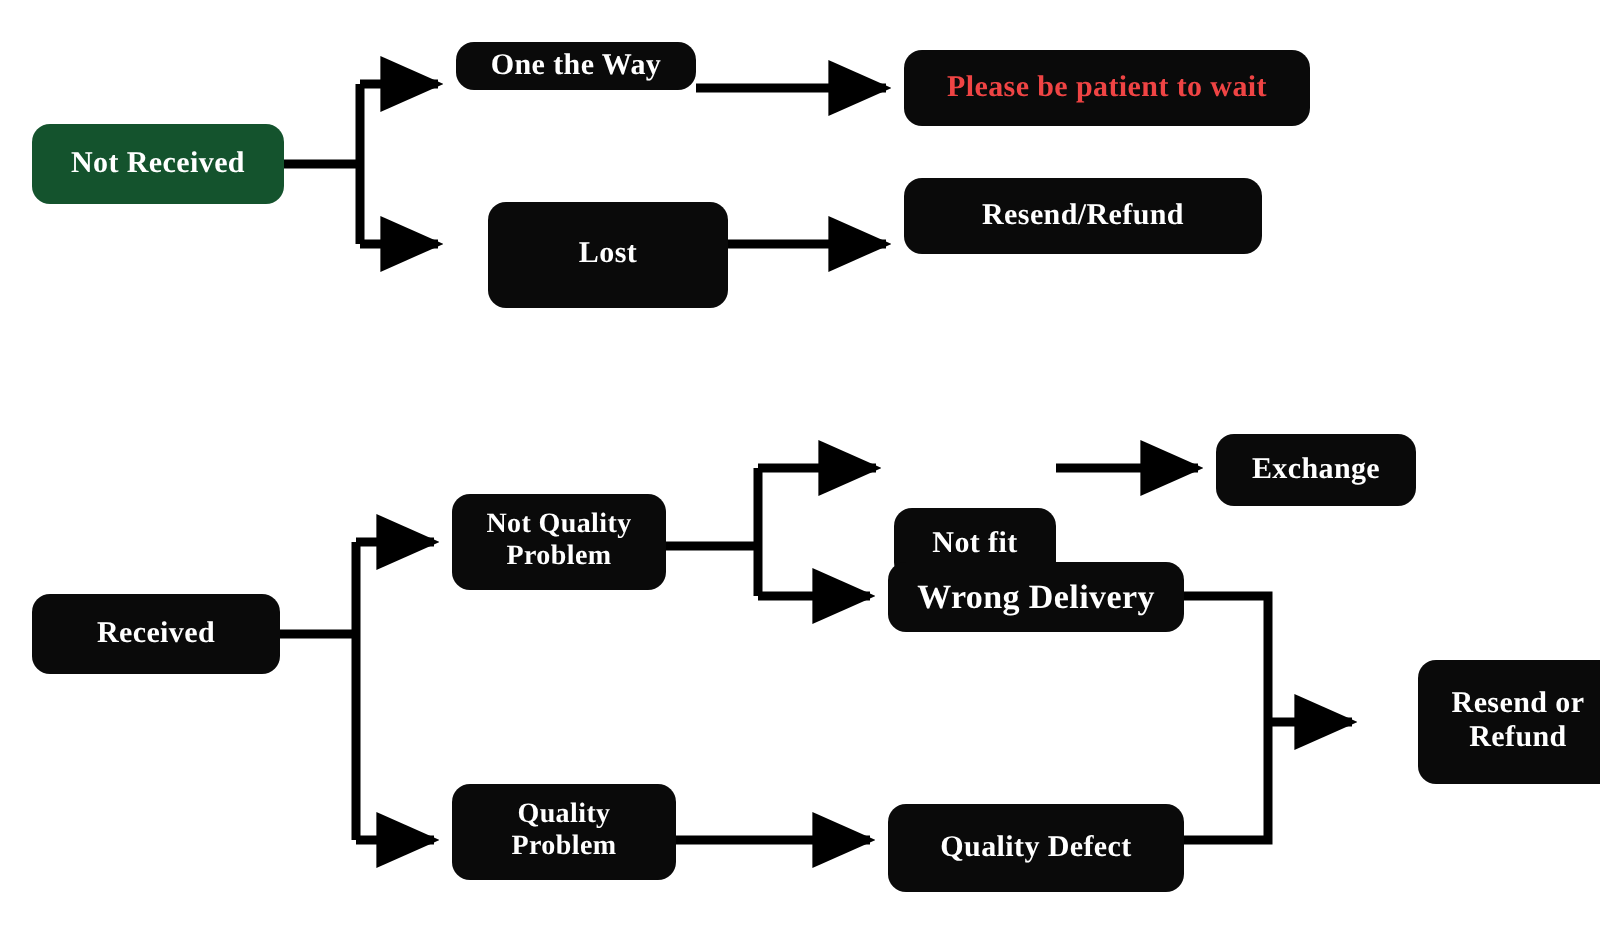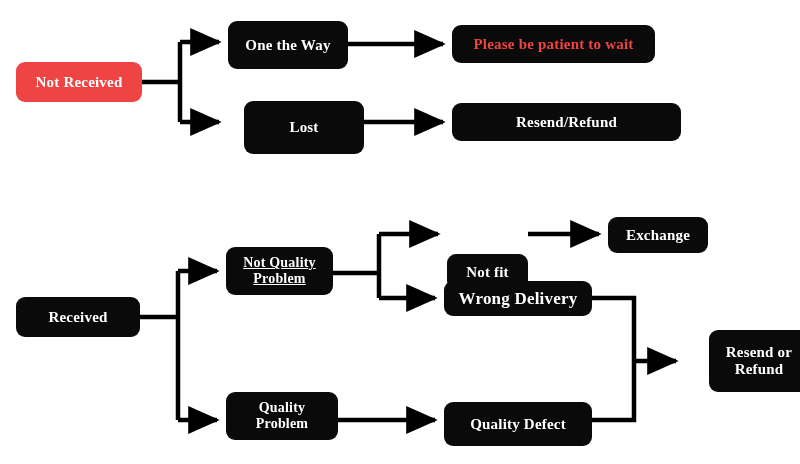--- a/index.html
+++ b/index.html
@@ -76,27 +76,27 @@
 
       <path d="M 333 420 L 435 420" marker-end="url(#arrowhead)"></path>
 
       <path d="M 592 298 L 634 298 L 634 420 L 592 420"></path>
       <path d="M 634 361 L 676 361" marker-end="url(#arrowhead)"></path>
 
     </g>
   </svg>
 
   <div id="nodes">
-      <div class="node" style="left: 16px; top: 62px; width: 126px; height: 40px; font-size: 15px; background: #ef4444; color: rgb(255, 255, 255);">Not Received</div>
-      <div class="node" style="left: 228px; top: 21px; width: 120px; height: 48px; font-size: 15px; background: rgb(10, 10, 10); color: rgb(255, 255, 255);">One the Way</div>
+      <div class="node" style="left: 16px; top: 62px; width: 126px; height: 40px; font-size: 15px; background: #14532d; color: rgb(255, 255, 255);">Not Received</div>
+      <div class="node" style="left: 228px; top: 21px; width: 120px; height: 24px; font-size: 15px; background: rgb(10, 10, 10); color: rgb(255, 255, 255);">One the Way</div>
       <div class="node" style="left: 244px; top: 101px; width: 120px; height: 53px; font-size: 15px; background: rgb(10, 10, 10); color: rgb(255, 255, 255);">Lost</div>
       <div class="node" style="left: 452px; top: 25px; width: 203px; height: 38px; font-size: 15px; background: rgb(10, 10, 10); color: #ef4444;">Please be patient to wait</div>
-      <div class="node" style="left: 452px; top: 103px; width: 229px; height: 38px; font-size: 15px; background: rgb(10, 10, 10); color: rgb(255, 255, 255);">Resend/Refund</div>
+      <div class="node" style="left: 452px; top: 89px; width: 179px; height: 38px; font-size: 15px; background: rgb(10, 10, 10); color: rgb(255, 255, 255);">Resend/Refund</div>
       <div class="node" style="left: 16px; top: 297px; width: 124px; height: 40px; font-size: 15px; background: rgb(10, 10, 10); color: rgb(255, 255, 255);">Received</div>
-      <div class="node" style="left: 226px; top: 247px; width: 107px; height: 48px; font-size: 14px; background: rgb(10, 10, 10); color: rgb(255, 255, 255); text-decoration: underline;">Not Quality<br>Problem</div>
+      <div class="node" style="left: 226px; top: 247px; width: 107px; height: 48px; font-size: 14px; background: rgb(10, 10, 10); color: rgb(255, 255, 255);">Not Quality<br>Problem</div>
       <div class="node" style="left: 226px; top: 392px; width: 112px; height: 48px; font-size: 14px; background: rgb(10, 10, 10); color: rgb(255, 255, 255);">Quality<br>Problem</div>
       <div class="node" style="left: 447px; top: 217px; width: 81px; height: 36px; font-size: 15px; background: rgb(10, 10, 10); color: rgb(255, 255, 255); margin-top: 37px;">Not fit</div>
       <div class="node" style="left: 608px; top: 217px; width: 100px; height: 36px; font-size: 15px; background: rgb(10, 10, 10); color: rgb(255, 255, 255);">Exchange</div>
       <div class="node" style="left: 444px; top: 281px; width: 148px; height: 35px; font-size: 17px; background: rgb(10, 10, 10); color: rgb(255, 255, 255);">Wrong Delivery</div>
       <div class="node" style="left: 444px; top: 402px; width: 148px; height: 44px; font-size: 15px; background: rgb(10, 10, 10); color: rgb(255, 255, 255);">Quality Defect</div>
       <div class="node" style="left: 685px; top: 330px; width: 100px; height: 62px; font-size: 15px; background: rgb(10, 10, 10); color: rgb(255, 255, 255); margin-left: 24px;">Resend or<br>Refund</div>
     </div>
 
 </div>
 

